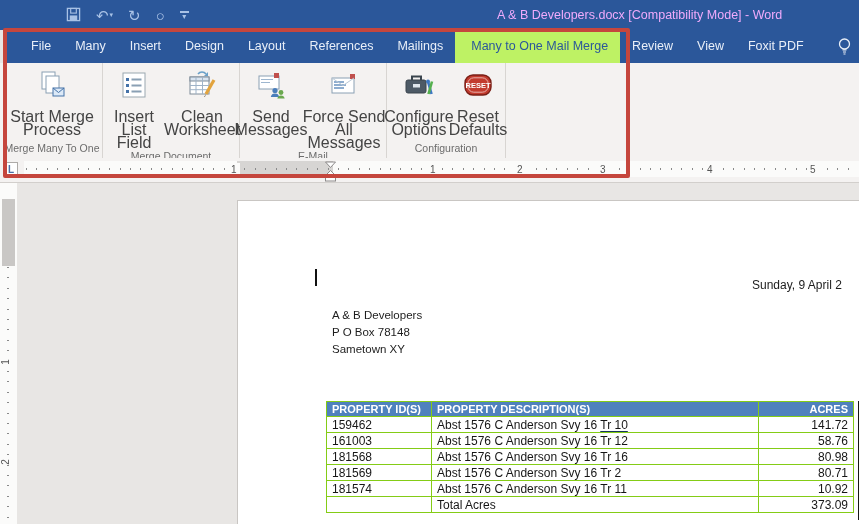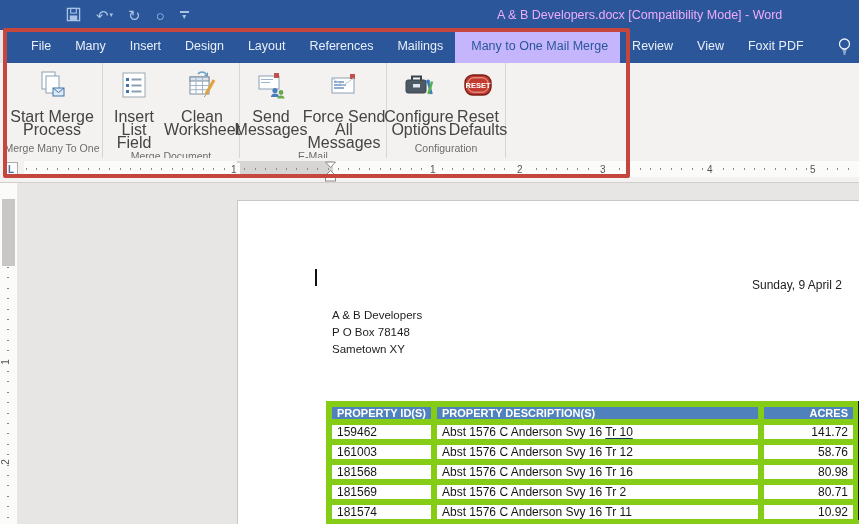--- a/index.html
+++ b/index.html
@@ -16,21 +16,21 @@
   .qat .tiny-caret { font-size:7px; color:#a9c2e6; }
   .qat .cust { display:flex; flex-direction:column; align-items:center; }
   .qat .cust .bar { width:9px; border-top:2px solid #a9c2e6; margin-bottom:1px; }
   .qat .cust .car { font-size:8px; line-height:6px; }
   .win-title { position:absolute; left:497px; top:8px; color:#f0abfc; font-size:12.5px; white-space:nowrap; }
 
   
   .tabbar { position:absolute; top:30px; left:7px; right:0; height:33px; background:#2b579a;
             display:flex; padding-left:12px; color:#e9eff8; font-size:12.5px; }
   .tab { padding:0 12px; line-height:33px; white-space:nowrap; cursor:default; }
-  .tab.active { background:#c4b5fd; color:#2b579a;padding-left:16px; }
+  .tab.active { background:#bef264; color:#2b579a;padding-left:16px; }
   .tellme { position:absolute; right:7px; top:7px; }
 
   
   .ribbon { position:absolute; top:63px; left:0; right:0; height:95px; background:#f4f2f1; display:flex; padding-left:2px; }
   .rgroup { display:flex; flex-direction:column; border-right:1px solid #d8d5d2; padding-top:4px; }
   .btnrow { display:flex; align-items:flex-start; flex:1; }
   .rbtn { display:flex; flex-direction:column; align-items:center; padding-top:2px; cursor:default; }
   .rbtn svg { width:32px; height:32px; flex:none; }
   .rbtn .lbl { font-size:16px; line-height:13px; color:#444; text-align:center; margin-top:9px; }
   .grplbl { font-size:10.5px; color:#6c6c6c; text-align:center; padding:1px 2px 4px; white-space:nowrap; }
@@ -60,21 +60,21 @@
   .caret { position:absolute; left:77px; top:68px; width:1.5px; height:17px; background:#111; }
   .docdate { position:absolute; left:514px; top:77px; font-size:12px; color:#1d1d1d; white-space:nowrap; }
   .address { position:absolute; left:94px; top:106px; font-size:11.5px; color:#1d1d1d; line-height:17px; }
 
   .sq   { text-decoration-style:wavy; text-decoration-color:#cc2f26;
           text-decoration-thickness:1px; text-underline-offset:2.5px; }
   .blue-u { text-decoration:underline; text-decoration-color:#17365d; text-decoration-thickness:1.5px; text-underline-offset:2px; }
 
   .ptable { position:absolute; left:88px; top:200px; width:527px; border-collapse:collapse; table-layout:fixed;
             font-size:12px; color:#161616; }
-  .ptable th, .ptable td { border:6px solid #84cc16; height:16px; padding:0 5px; overflow:hidden; white-space:nowrap; }
+  .ptable th, .ptable td { border:1px solid #84cc16; height:16px; padding:0 5px; overflow:hidden; white-space:nowrap; }
   .ptable thead th { background:#4f81bd; color:#ffffff; font-size:11px; font-weight:bold; text-align:left; height:15px; }
   .ptable th.h-acres { text-align:right;margin-left:15px; }
   .col-id{width:105px} .col-desc{width:327px} .col-acres{width:95px}
   .c-id { padding-left:12px; }
   .c-acres { text-align:right; }
   .table-edge-line { position:absolute; left:620px; top:200px; height:119px; width:0; border-left:1.5px solid #161616; }
 
   
   .annotation { position:absolute; left:3px; top:28px; width:627px; height:150px;
                 border:4px solid #c5463d; border-radius:2px; z-index:99; pointer-events:none; }

